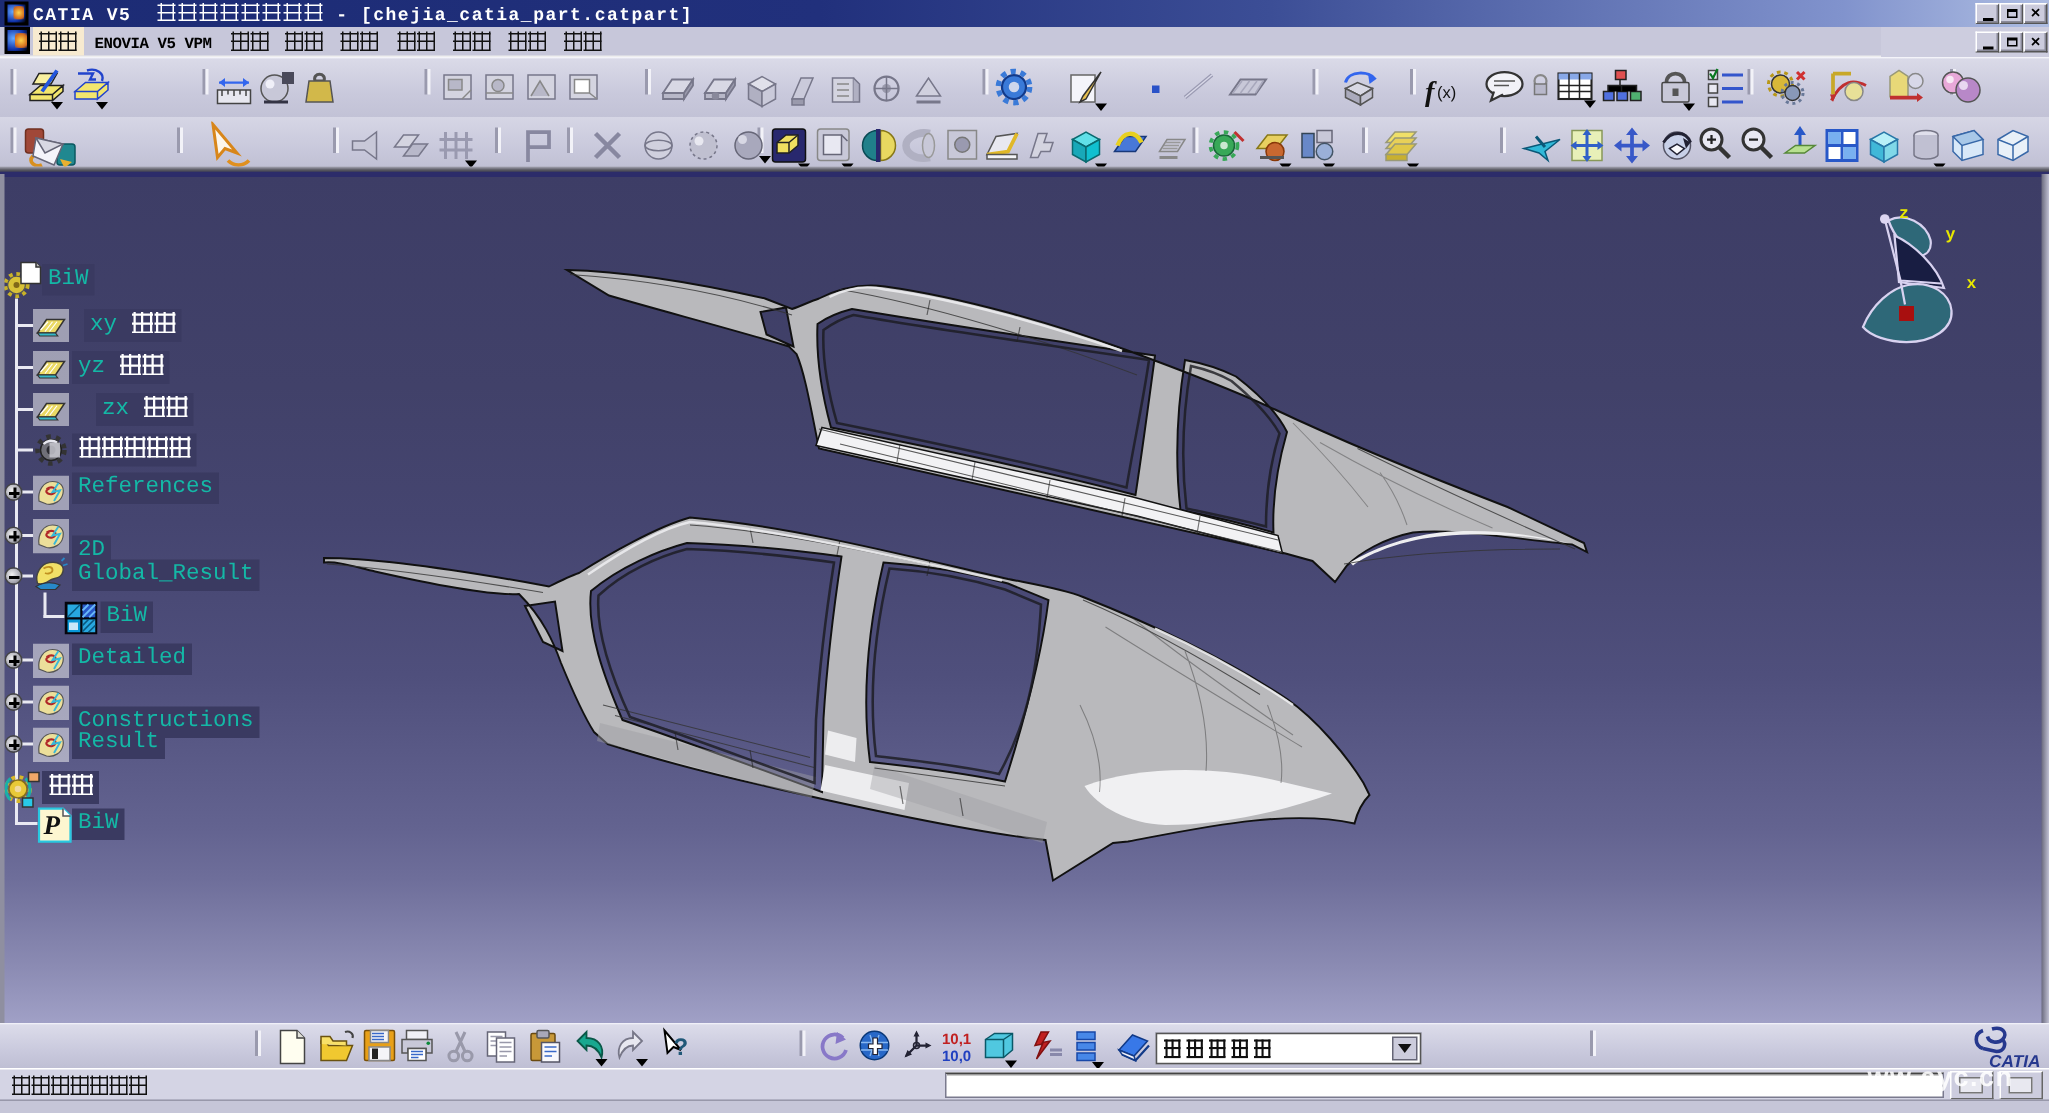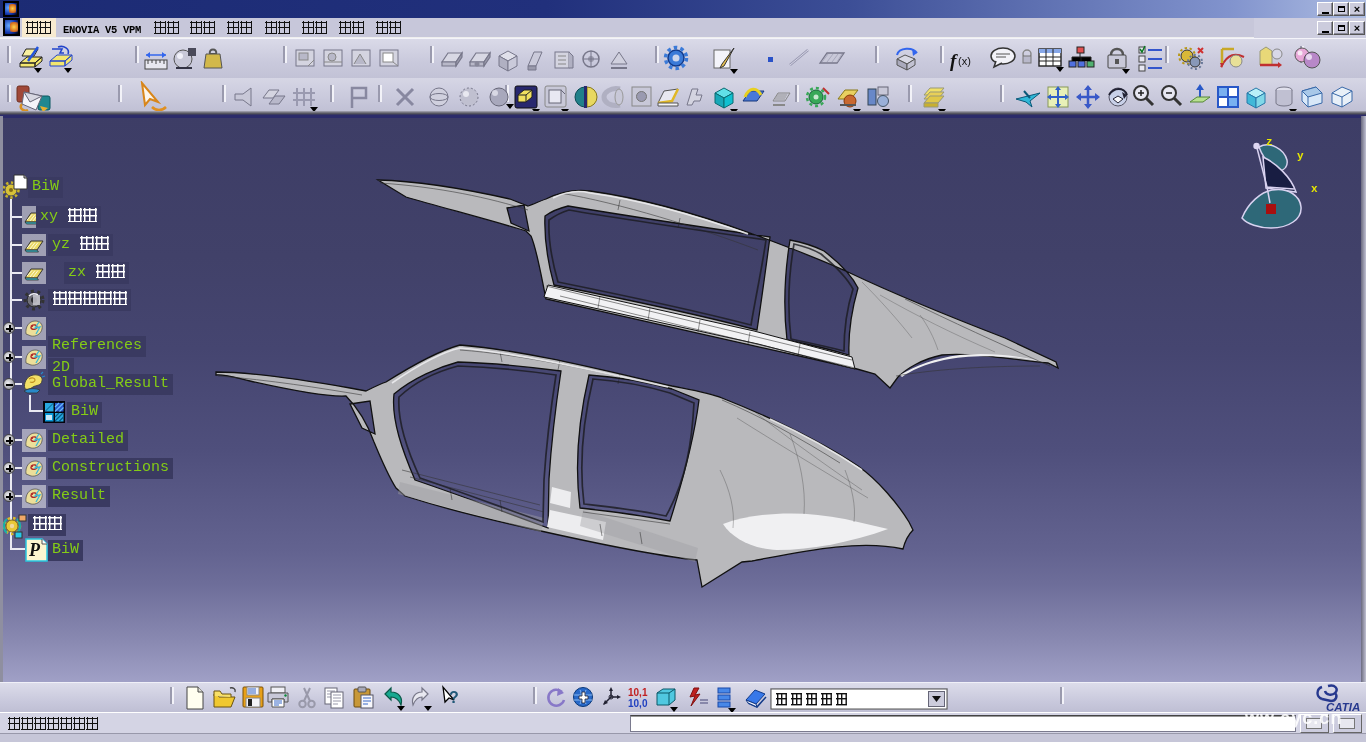--- a/index.html
+++ b/index.html
@@ -19,21 +19,21 @@
 
 #tb1{position:absolute;left:0;top:38px;width:1366px;height:40px;background:linear-gradient(#dadae8,#c9c9dc 60%,#c2c2d6);border-top:1px solid #f4f4fa}
 #tb2{position:absolute;left:0;top:78px;width:1366px;height:34px;background:linear-gradient(#d6d6e5,#c9c9dc 60%,#c0c0d4)}
 #mdiline{position:absolute;z-index:3;left:0;top:111px;width:1366px;height:7px;background:linear-gradient(#aaaab8 0,#62626c 2px,#4a4a55 3px,#2c2c6a 4px,#2c2c6a 100%)}
 .winbtn .mn{display:block;width:7px;height:2px;background:#000;margin:9px auto 0}
 .winbtn .rs{display:block;width:7px;height:6px;border:1px solid #000;border-top-width:2px;margin:3px auto 0}
 
 #vp{position:absolute;left:0;top:116px;width:1366px;height:566px;background:linear-gradient(#3d3d66 0%,#414169 25%,#454570 41%,#4f4f7c 59%,#636390 77%,#6e6e9a 83%,#8a8ab2 93%,#a0a0c6 100%)}
 
 .trow{position:absolute;height:22px;white-space:nowrap}
-.tlab{display:inline-block;background:#3a3a61;color:#84cc16;font:15px "Liberation Mono",monospace;padding:2px 4px 3px 4px;line-height:16px}
+.tlab{display:inline-block;background:#3a3a61;color:#14b8a6;font:15px "Liberation Mono",monospace;padding:2px 4px 3px 4px;line-height:16px}
 .tlab .w{margin:0 0.5px}
 .knob{position:absolute;width:12px;height:12px;border-radius:6px;background:radial-gradient(circle at 4px 4px,#f2f2f2,#b0b0b8 55%,#707078);border:1px solid #444}
 .knob:before{content:"";position:absolute;left:2px;top:4.6px;width:7px;height:2px;background:#000}
 .knob.plus:after{content:"";position:absolute;left:4.6px;top:2px;width:2px;height:7px;background:#000}
 .tline{position:absolute;background:#e9e9f2}
 
 #tb3{position:absolute;left:0;top:682px;width:1366px;height:30px;background:linear-gradient(#dcdcea,#c8c8dc 65%,#bfbfd4);border-top:1px solid #f0f0f8}
 #status{position:absolute;left:0;top:712px;width:1366px;height:21px;background:#d4d4e4;border-top:1px solid #fff;font:13px "Liberation Sans",sans-serif;color:#000}
 #bstrip{position:absolute;left:0;top:733px;width:1366px;height:9px;background:#c6c6d8;border-top:1px solid #9898aa}
 #sinput{position:absolute;left:630px;top:715px;width:666px;height:17px;background:#fff;border:1px solid #7a7a8e;border-top-color:#444;box-shadow:inset 0 1px 0 #999}
@@ -41,20 +41,21 @@
 
 .ic{position:absolute}
 </style></head><body>
 <div id="app">
 
 <div id="title">
  <div class="abs" style="left:3px;top:1px;width:16px;height:16px;background:#000">
         <div class="abs" style="left:2px;top:2px;width:12px;height:12px;background:radial-gradient(circle at 30% 40%,#66aaff,#1133aa 60%,#000)"></div>
         <div class="abs" style="left:6px;top:3px;width:7px;height:9px;background:radial-gradient(circle at 50% 50%,#ffd24a,#d2691e 70%,#00000000)"></div>
       </div>
+ <div class="txt">CATIA V5&nbsp;&nbsp;<span class="q t"></span><span class="q t"></span><span class="q t"></span><span class="q t"></span><span class="q t"></span><span class="q t"></span><span class="q t"></span><span class="q t"></span> - [chejia_catia_part.catpart]</div>
  <div class="winbtn" style="left:1317px;top:2px">
         <i class="mn"></i>
       </div>
  <div class="winbtn" style="left:1333px;top:2px">
         <i class="rs"></i>
       </div>
  <div class="winbtn" style="left:1349px;top:2px;font:bold 11px 'Liberation Sans',sans-serif">×</div>
 </div>
 
 <div id="menu">
@@ -598,21 +599,21 @@
           <path d="M22,2 L22,5 L25,5" fill="#bbb" stroke="#333"></path>
         </svg>
 <div class="trow" style="left:28px;top:60px"><span class="tlab">BiW</span></div>
 
 <svg class="ic" style="left:22px;top:90px" width="24" height="22">
           <rect width="24" height="22" fill="#e0e0e6" opacity="0.6"></rect>
           <path d="M3,16 L9,7 L21,7 L15,16 Z" fill="#ead964" stroke="#333" stroke-width="1"></path>
           <path d="M5,14 L10,8.5 M8,15 L13,8.5 M11,15 L16,8.5" stroke="#fff" stroke-width="0.8"></path>
           <path d="M3,16 L15,16 L16.5,18 L4.5,18 Z" fill="#35b8c8" stroke="#333" stroke-width="0.8"></path>
         </svg>
-<div class="trow" style="left:36px;top:90px"><span class="tlab">xy <span class="q w"></span><span class="q w"></span></span></div>
+<div class="trow" style="left:56px;top:90px"><span class="tlab">xy <span class="q w"></span><span class="q w"></span></span></div>
 <svg class="ic" style="left:22px;top:118px" width="24" height="22">
           <rect width="24" height="22" fill="#e0e0e6" opacity="0.6"></rect>
           <path d="M3,16 L9,7 L21,7 L15,16 Z" fill="#ead964" stroke="#333" stroke-width="1"></path>
           <path d="M5,14 L10,8.5 M8,15 L13,8.5 M11,15 L16,8.5" stroke="#fff" stroke-width="0.8"></path>
           <path d="M3,16 L15,16 L16.5,18 L4.5,18 Z" fill="#35b8c8" stroke="#333" stroke-width="0.8"></path>
         </svg>
 <div class="trow" style="left:48px;top:118px"><span class="tlab">yz <span class="q w"></span><span class="q w"></span></span></div>
 <svg class="ic" style="left:22px;top:146px" width="24" height="22">
           <rect width="24" height="22" fill="#e0e0e6" opacity="0.6"></rect>
           <path d="M3,16 L9,7 L21,7 L15,16 Z" fill="#ead964" stroke="#333" stroke-width="1"></path>
@@ -629,21 +630,21 @@
           <rect x="11" y="7" width="7" height="10" fill="#c8c8d0" opacity="0.85"></rect>
         </svg>
 <div class="trow" style="left:48px;top:173px"><span class="tlab" style="text-decoration:underline"><span class="q w"></span><span class="q w"></span><span class="q w"></span><span class="q w"></span><span class="q w"></span></span></div>
 
 <svg class="ic" style="left:22px;top:201px" width="24" height="23">
           <rect width="24" height="23" fill="#e0e0e6" opacity="0.6"></rect>
           <path d="M4,17 C3,10 7,4 13,4 C18,4 21,7 20,12 C19,17 14,20 9,19 Z" fill="#ecdf9a" stroke="#555" stroke-width="0.8"></path>
           <path d="M9,9 C12,7 15,8 15,10 C15,12 12,13 10,12 C8,11 9,9 11,9" stroke="#b02828" stroke-width="1.4" fill="none"></path>
           <path d="M17,5 L13,11 L18,10 L14,17" stroke="#38b8d8" stroke-width="1.3" fill="none"></path>
         </svg>
-<div class="trow" style="left:48px;top:219px"><span class="tlab">References</span></div>
+<div class="trow" style="left:48px;top:199px"><span class="tlab">References</span></div>
 <svg class="ic" style="left:22px;top:230px" width="24" height="23">
           <rect width="24" height="23" fill="#e0e0e6" opacity="0.6"></rect>
           <path d="M4,17 C3,10 7,4 13,4 C18,4 21,7 20,12 C19,17 14,20 9,19 Z" fill="#ecdf9a" stroke="#555" stroke-width="0.8"></path>
           <path d="M9,9 C12,7 15,8 15,10 C15,12 12,13 10,12 C8,11 9,9 11,9" stroke="#b02828" stroke-width="1.4" fill="none"></path>
           <path d="M17,5 L13,11 L18,10 L14,17" stroke="#38b8d8" stroke-width="1.3" fill="none"></path>
         </svg>
 <div class="trow" style="left:48px;top:241px"><span class="tlab">2D</span></div>
 
 <svg class="ic" style="left:21px;top:255px" width="26" height="26">
           <path d="M4,18 C2,12 6,5 12,4 C18,3 22,6 21,10 C20,15 15,14 12,16 C9,18 7,19 4,18 Z" fill="#f2e067" stroke="#444" stroke-width="1"></path>
@@ -672,21 +673,21 @@
           <path d="M9,9 C12,7 15,8 15,10 C15,12 12,13 10,12 C8,11 9,9 11,9" stroke="#b02828" stroke-width="1.4" fill="none"></path>
           <path d="M17,5 L13,11 L18,10 L14,17" stroke="#38b8d8" stroke-width="1.3" fill="none"></path>
         </svg>
 <div class="trow" style="left:48px;top:313px"><span class="tlab">Detailed</span></div>
 <svg class="ic" style="left:22px;top:341px" width="24" height="23">
           <rect width="24" height="23" fill="#e0e0e6" opacity="0.6"></rect>
           <path d="M4,17 C3,10 7,4 13,4 C18,4 21,7 20,12 C19,17 14,20 9,19 Z" fill="#ecdf9a" stroke="#555" stroke-width="0.8"></path>
           <path d="M9,9 C12,7 15,8 15,10 C15,12 12,13 10,12 C8,11 9,9 11,9" stroke="#b02828" stroke-width="1.4" fill="none"></path>
           <path d="M17,5 L13,11 L18,10 L14,17" stroke="#38b8d8" stroke-width="1.3" fill="none"></path>
         </svg>
-<div class="trow" style="left:48px;top:341px"><span class="tlab">Constructions</span></div>
+<div class="trow" style="left:48px;top:355px"><span class="tlab">Constructions</span></div>
 <svg class="ic" style="left:22px;top:369px" width="24" height="23">
           <rect width="24" height="23" fill="#e0e0e6" opacity="0.6"></rect>
           <path d="M4,17 C3,10 7,4 13,4 C18,4 21,7 20,12 C19,17 14,20 9,19 Z" fill="#ecdf9a" stroke="#555" stroke-width="0.8"></path>
           <path d="M9,9 C12,7 15,8 15,10 C15,12 12,13 10,12 C8,11 9,9 11,9" stroke="#b02828" stroke-width="1.4" fill="none"></path>
           <path d="M17,5 L13,11 L18,10 L14,17" stroke="#38b8d8" stroke-width="1.3" fill="none"></path>
         </svg>
 <div class="trow" style="left:48px;top:369px"><span class="tlab">Result</span></div>
 
 <svg class="ic" style="left:1px;top:397px" width="28" height="26">
           <circle cx="11" cy="13" r="6" fill="#e8c838" stroke="#887018" stroke-width="1"></circle>

